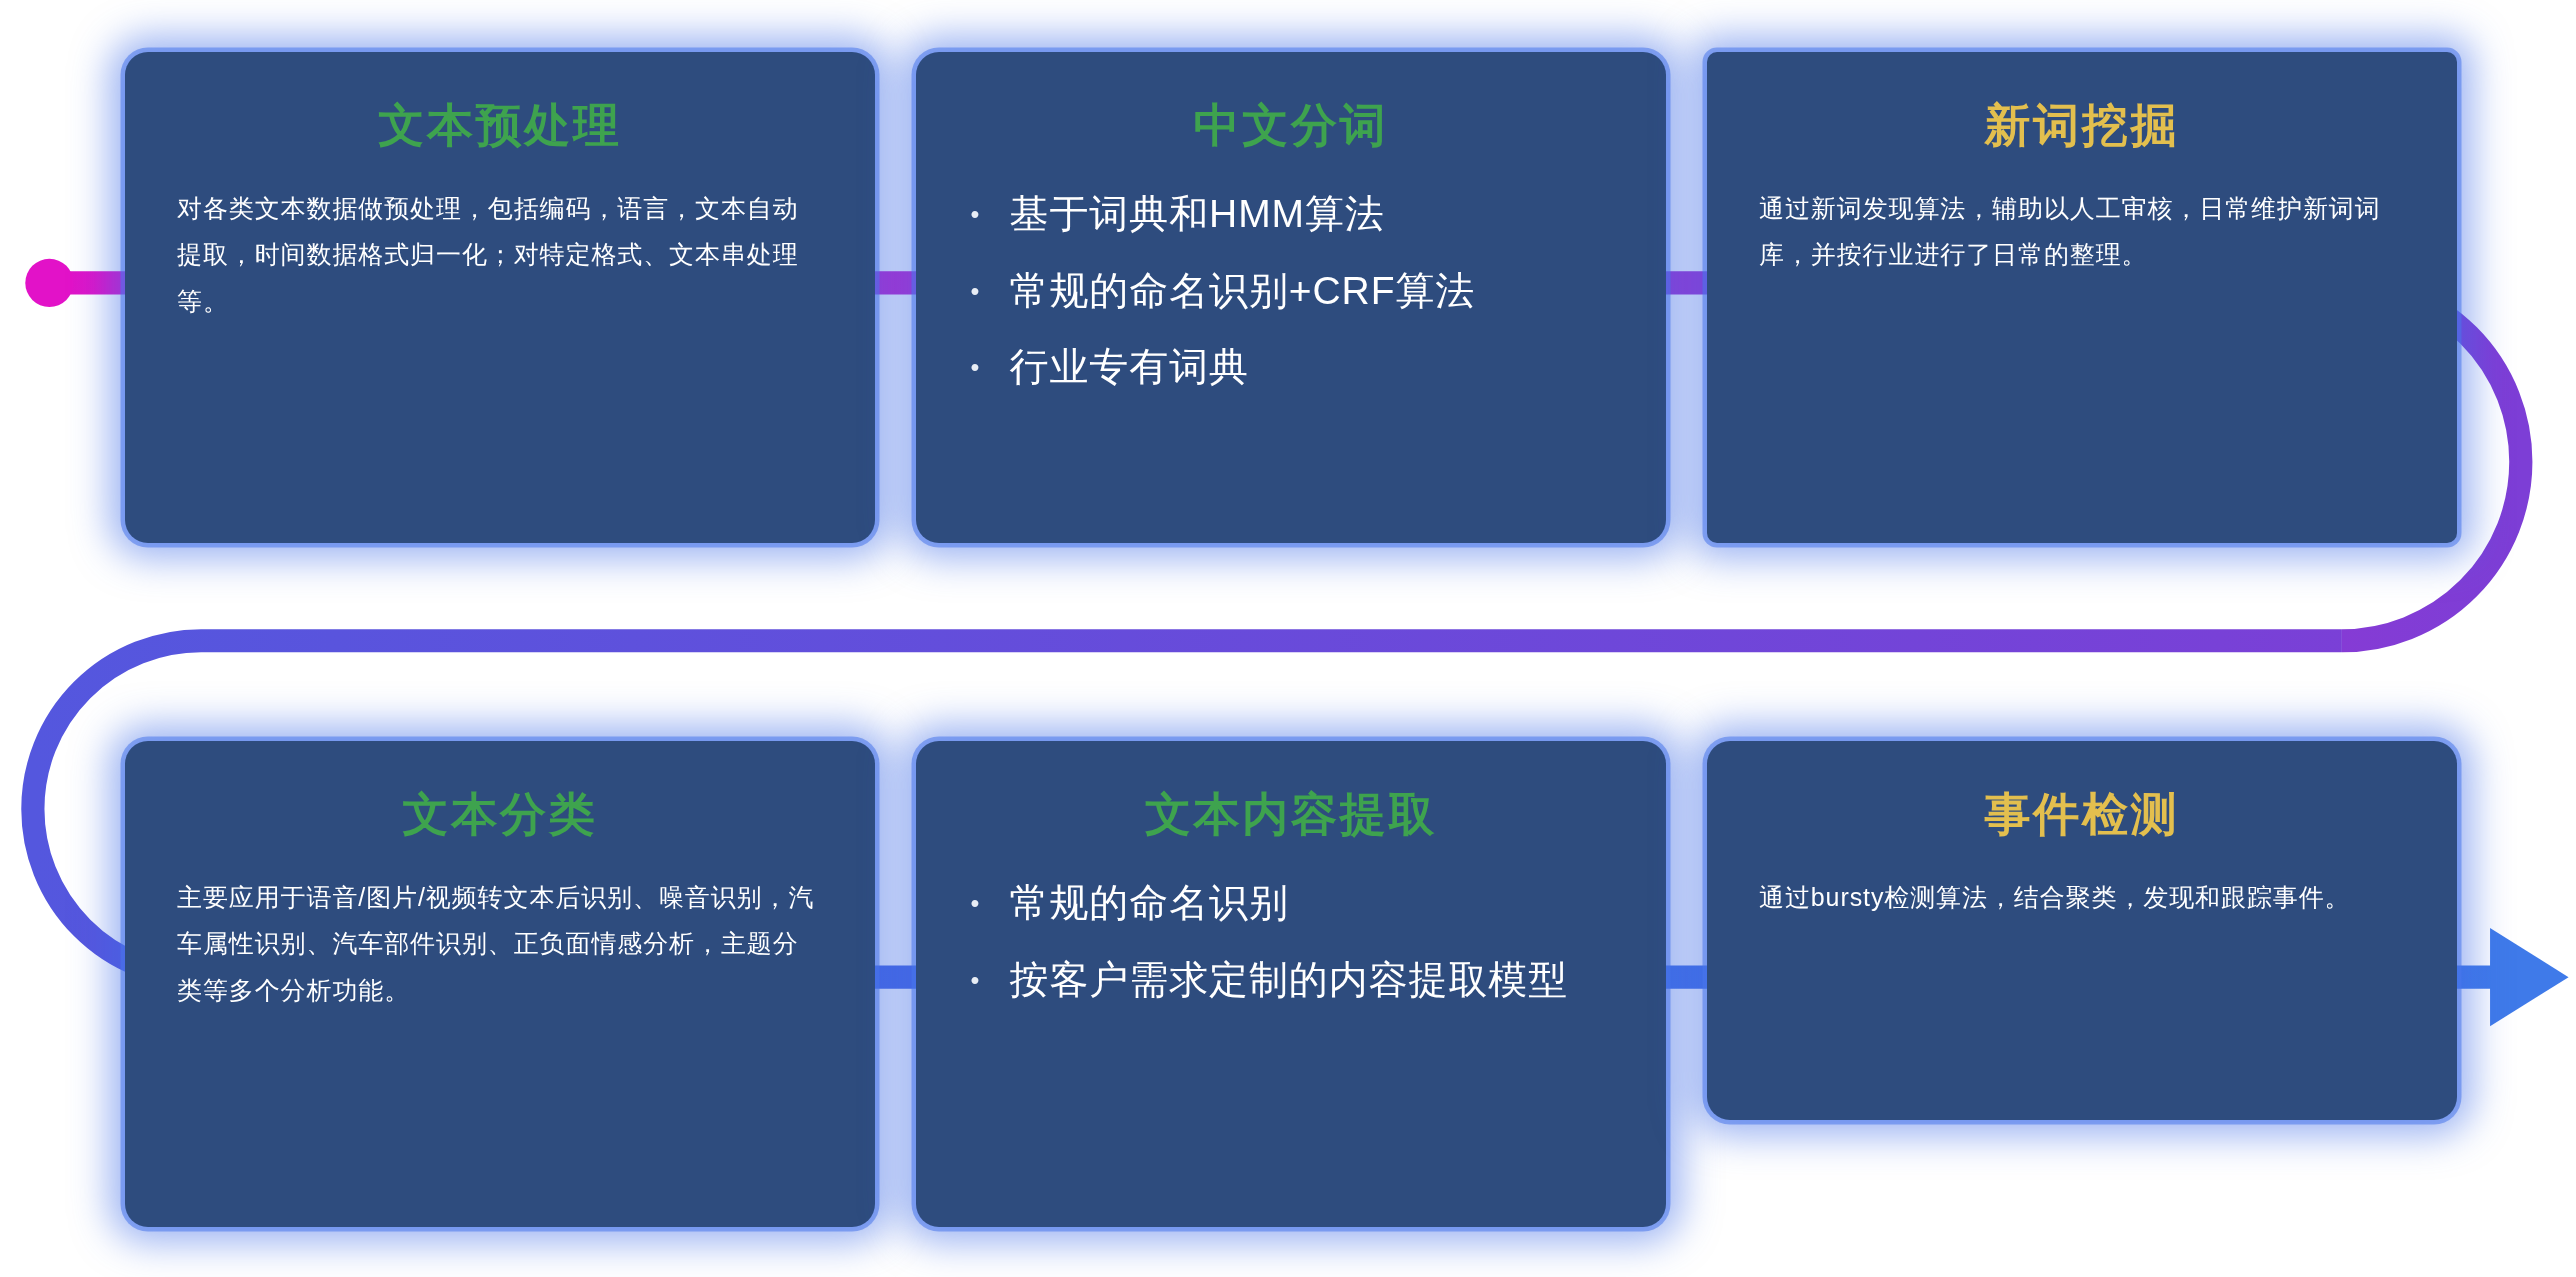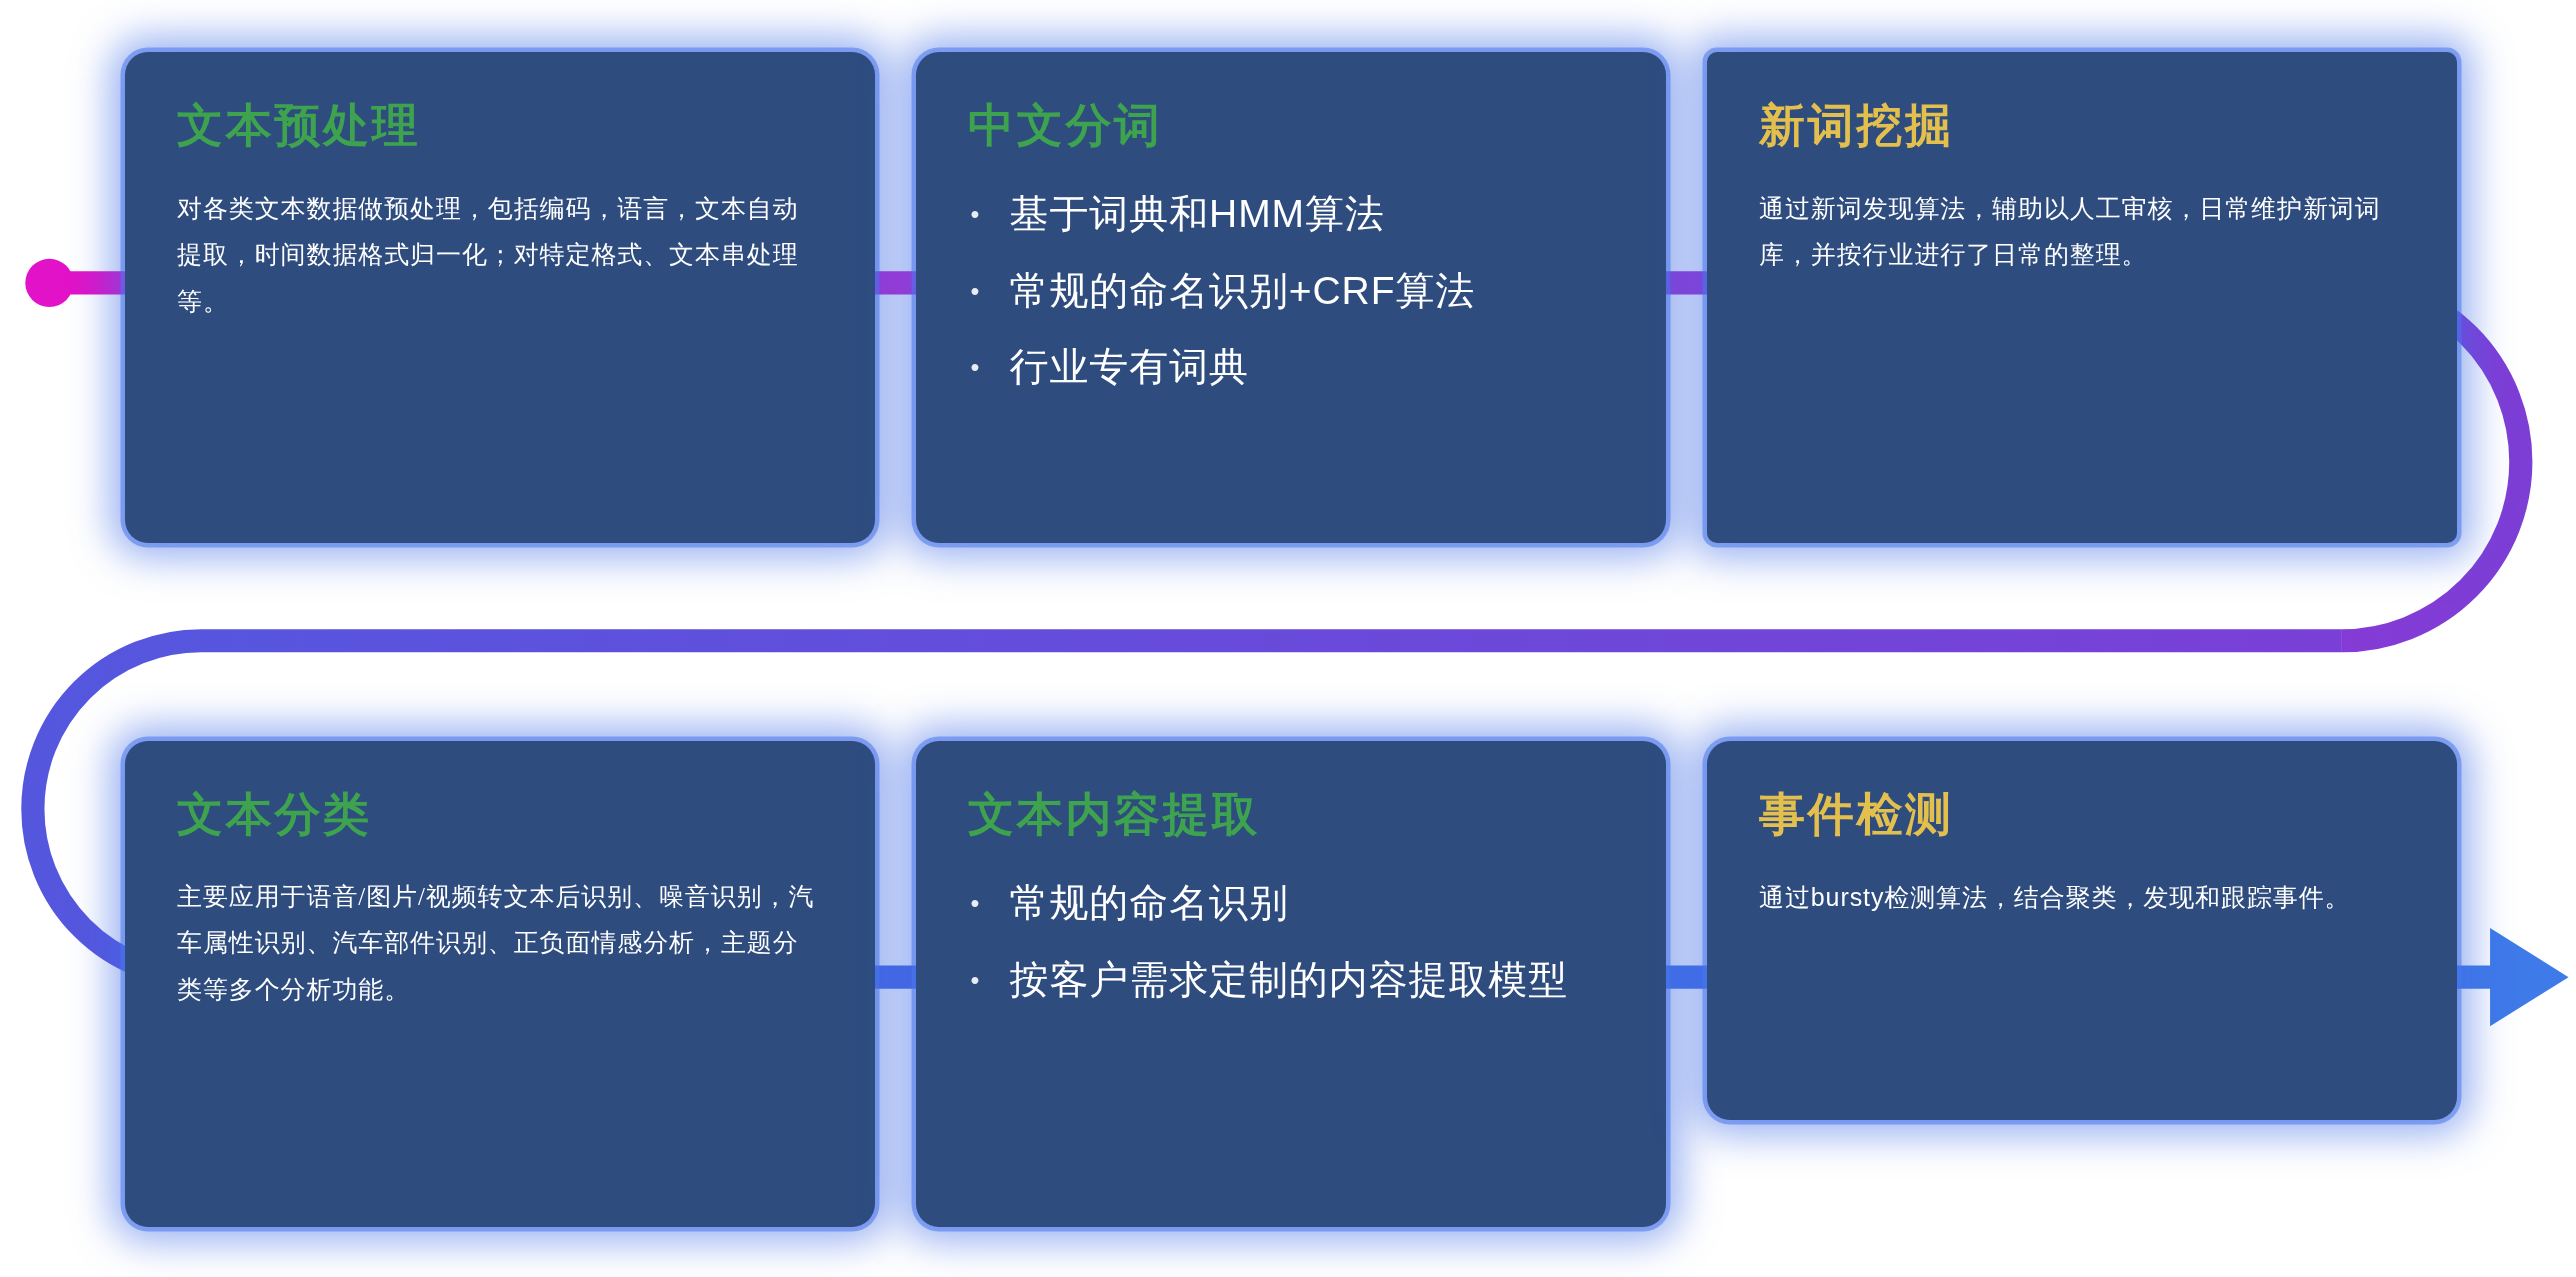--- a/index.html
+++ b/index.html
@@ -18,29 +18,30 @@
     background:#2e4c7e;
     border-radius:23px;
     padding:46px 52px 39px 52px;
     box-shadow:
       0 0 0 4.5px rgba(72,118,235,0.55),
       0 0 37px 16px rgba(62,108,232,0.50);
   }
   .c1{left:125px;top:52px;height:491px;}
   .c2{left:916px;top:52px;height:491px;}
   .c3{left:1707px;top:52px;height:491px;border-radius:10px;}
-  .c4{left:125px;top:741px;height:486px;font-family:Liberation Serif, serif;}
+  .c4{left:125px;top:741px;height:486px;}
   .c5{left:916px;top:741px;height:486px;}
   .c6{left:1707px;top:741px;height:379px;}
   .card-title{
     margin:0 0 32px 0;
     font-size:46px;
     font-weight:bold;
     letter-spacing:2.7px;
     line-height:1.2;
+    text-align:center;
   }
   .title-green{color:#3ea34e;}
   .title-yellow{color:#e3bf4e;}
   .card-body{
     margin:0;
     color:#ffffff;
     font-size:25px;
     line-height:1.85;
     letter-spacing:0.9px;
   }

